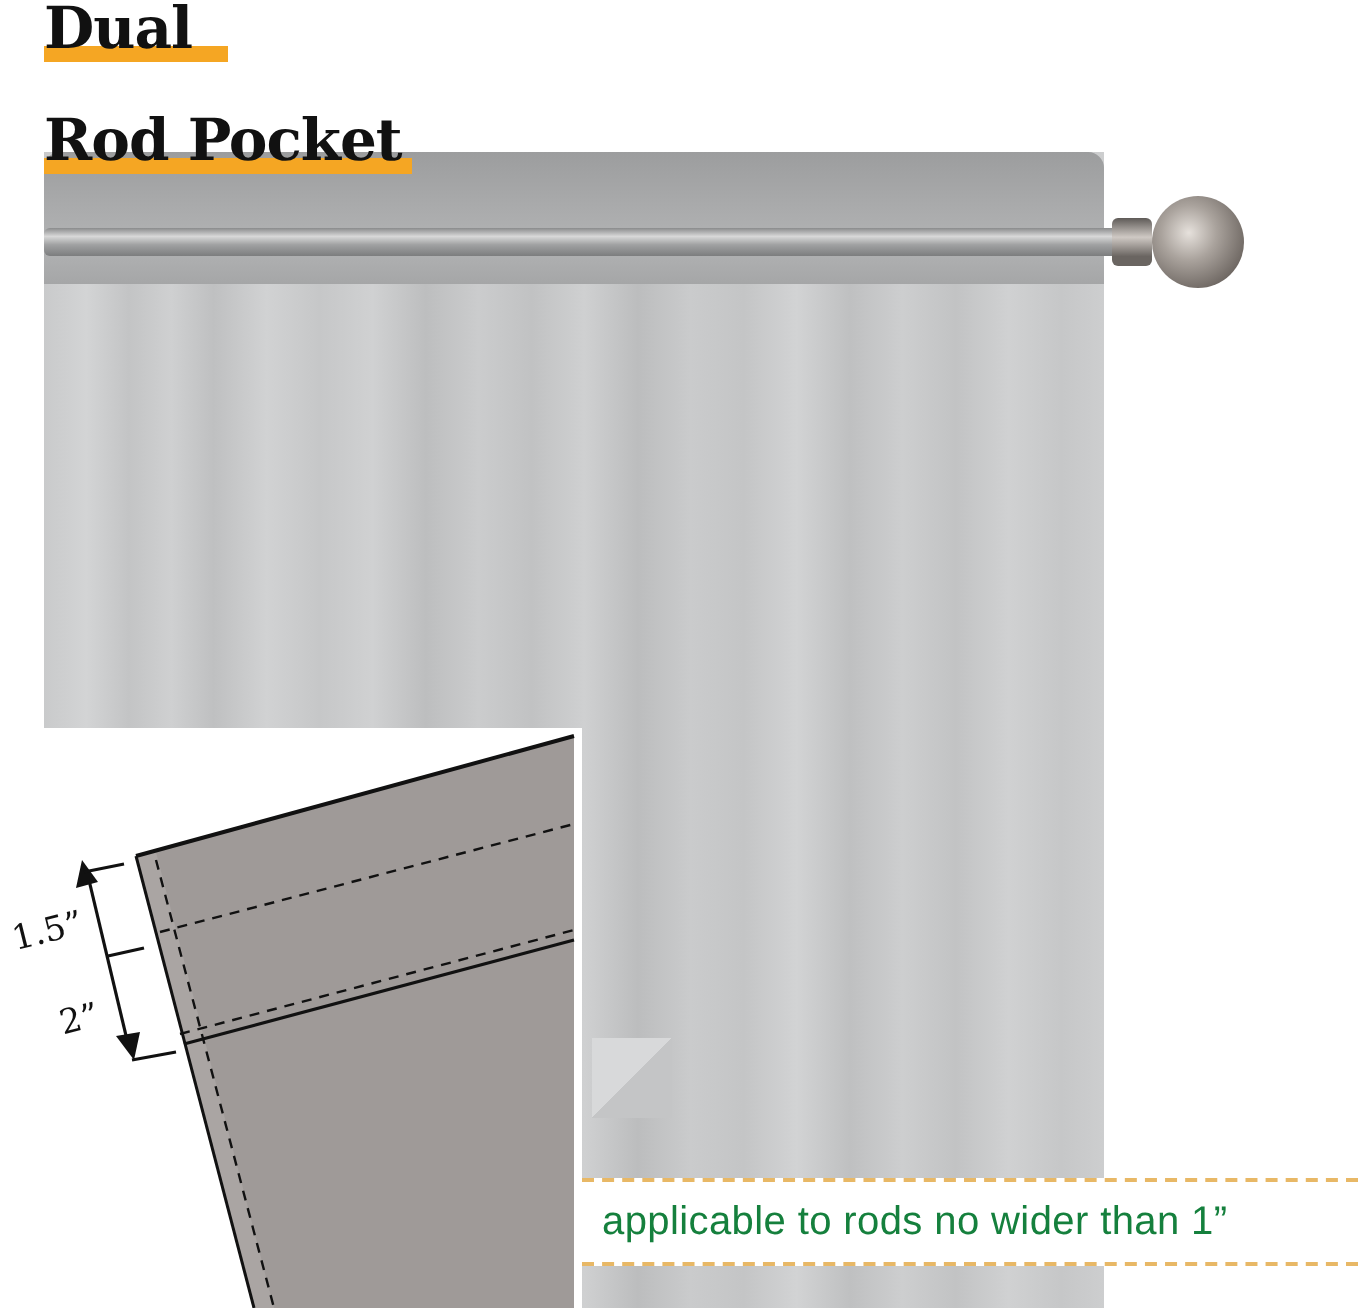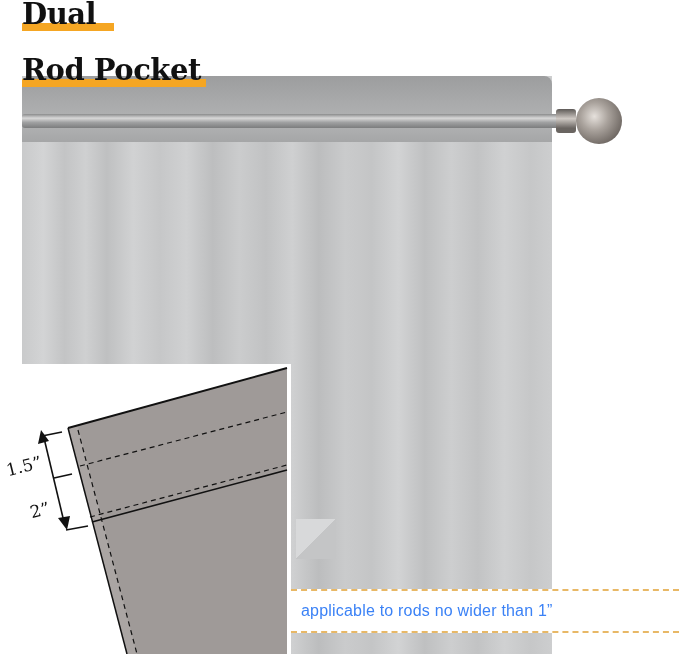--- a/index.html
+++ b/index.html
@@ -19,21 +19,21 @@
   .rod{position:absolute;left:22px;top:114px;width:545px;height:14px;
     background:linear-gradient(180deg,#8a8b8c 0%,#d8d8d8 30%,#a0a1a2 60%,#7c7d7e 100%);border-radius:3px;}
   .finial-collar{position:absolute;left:556px;top:109px;width:20px;height:24px;
     background:linear-gradient(180deg,#5e5a57,#cfc9c4 40%,#6a6561 80%);border-radius:3px;}
   .finial-ball{position:absolute;left:576px;top:98px;width:46px;height:46px;border-radius:50%;
     background:radial-gradient(circle at 40% 40%,#e6e1dc 0%,#aaa39d 35%,#6f6863 75%,#4a4541 100%);}
   .inset{position:absolute;left:0;top:364px;width:291px;height:290px;background:#fff;}
   .inset svg{position:absolute;left:0;top:0;}
   .note{position:absolute;left:291px;top:589px;width:388px;height:40px;background:#fff;
     border-top:2px dashed #e8b866;border-bottom:2px dashed #e8b866;display:flex;align-items:center;}
-  .note span{padding-left:10px;font-size:16px;color:#3b82f6;letter-spacing:0.2px;}
+  .note span{padding-left:10px;font-size:20px;color:#15803d;letter-spacing:0.2px;}
   .fold{position:absolute;left:296px;top:519px;width:40px;height:40px;
     background:linear-gradient(135deg,#d8d9da 50%,#c4c5c6 50%);}
 </style>
 </head>
 <body>
 
 <div class="curtain"></div>
 <div class="header-band"></div>
 <div class="rod"></div>
 <div class="finial-collar"></div>

